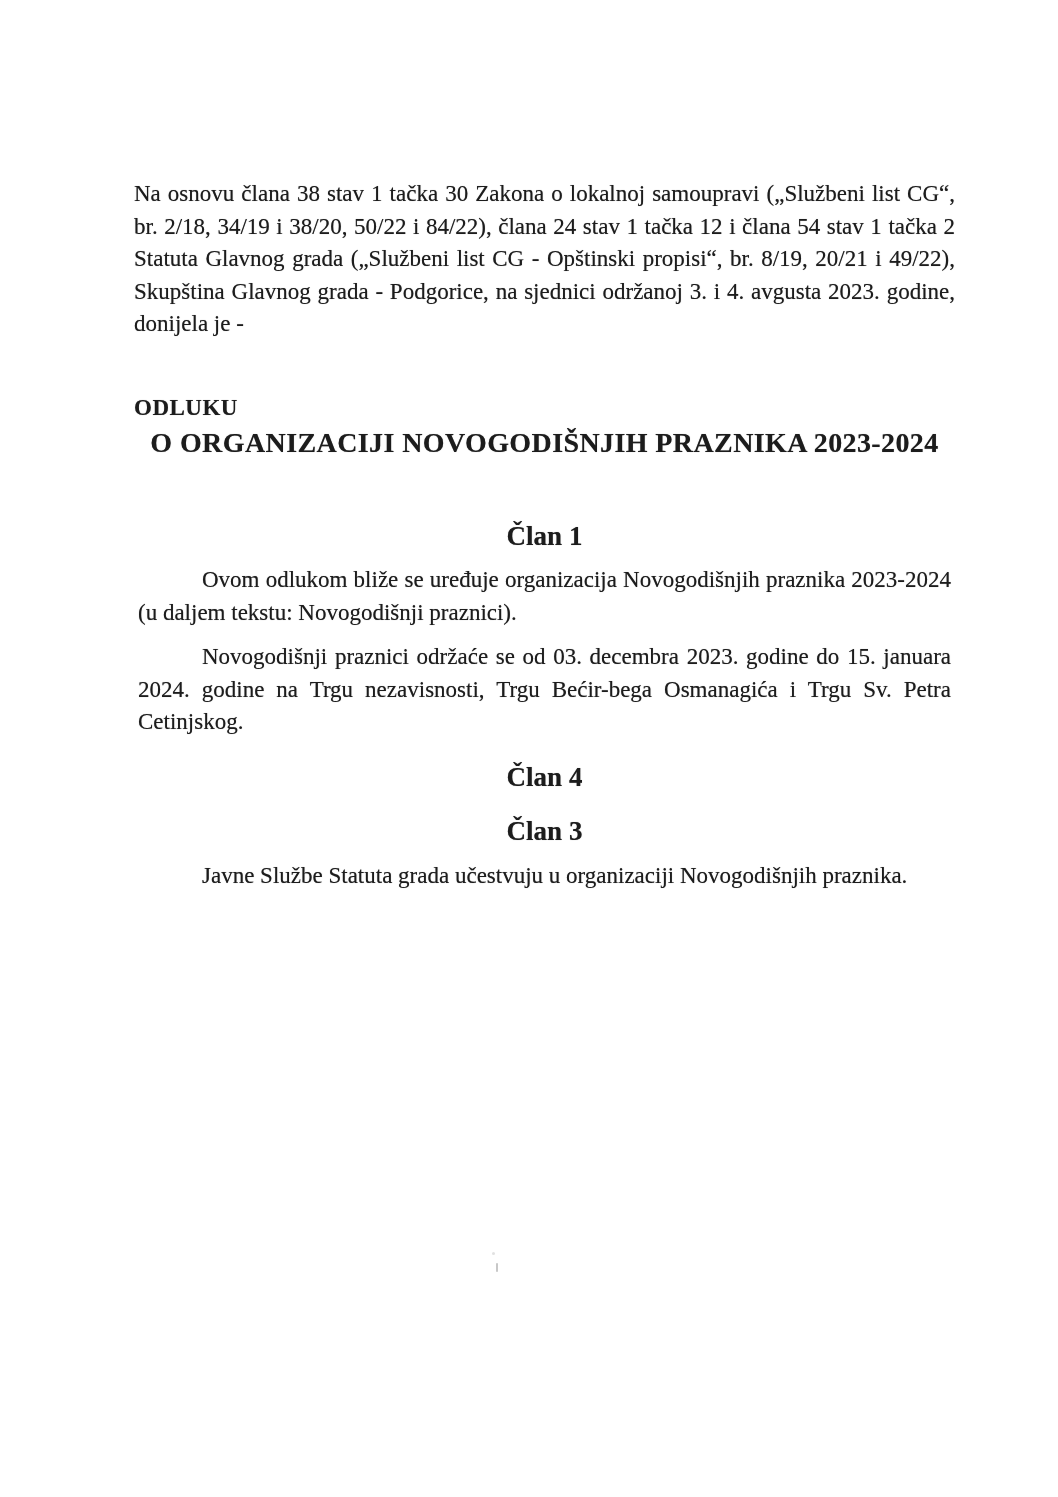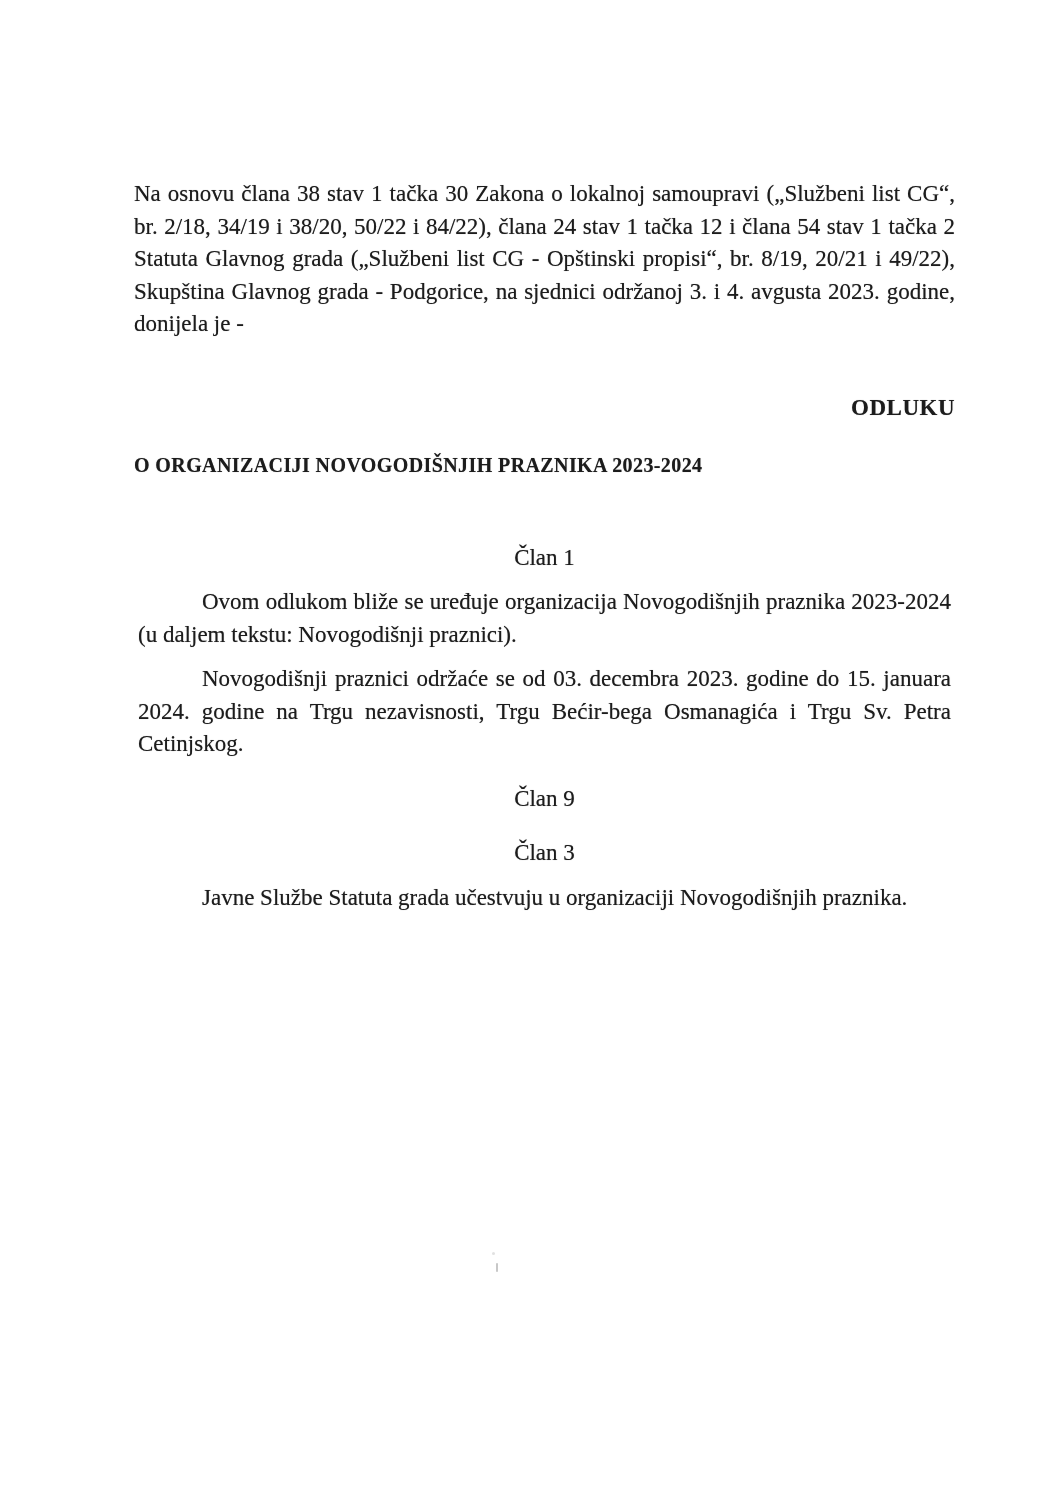--- a/index.html
+++ b/index.html
@@ -31,36 +31,36 @@
   }
   .para.indent {
     text-indent: 64px;
   }
   .intro {
     margin: 0 0 0 0;
     text-align: justify;
   }
   .heading-odluku {
     margin-top: 51px;
-    text-align: right;
+    text-align: left;
     font-weight: bold;
     font-size: 23px;
     letter-spacing: 0.5px;
   }
   .doc-title {
-    margin-top: 25px;
-    text-align: left;
+    margin-top: 3px;
+    text-align: center;
     font-weight: bold;
-    font-size: 20px;
+    font-size: 28px;
     letter-spacing: 0.4px;
   }
   .clan {
     text-align: center;
-    font-weight: normal;
-    font-size: 23px;
+    font-weight: bold;
+    font-size: 27px;
     margin-top: 22px;
   }
   .clan.first {
     margin-top: 60px;
   }
   .para.after-heading {
     margin-top: 12px;
   }
   .para.follow {
     margin-top: 12px;
@@ -96,21 +96,21 @@
 
     <div class="heading-odluku">ODLUKU</div>
 
     <div class="doc-title">O ORGANIZACIJI NOVOGODIŠNJIH PRAZNIKA 2023-2024</div>
 
     <div class="clan first">Član 1</div>
     <p class="para indent after-heading">Ovom odlukom bliže se uređuje organizacija Novogodišnjih praznika 2023-2024 (u daljem tekstu: Novogodišnji praznici).</p>
 
     <p class="para indent after-heading">Novogodišnji praznici održaće se od 03. decembra 2023. godine do 15. januara 2024. godine na Trgu nezavisnosti, Trgu Bećir-bega Osmanagića i Trgu Sv. Petra Cetinjskog.</p>
 
-    <div class="clan">Član 9</div>
+    <div class="clan">Član 4</div>
 
     <div class="clan">Član 3</div>
     <p class="para indent after-heading">Javne Službe Statuta grada učestvuju u organizaciji Novogodišnjih praznika.</p>
 
   </div>
 
   <div class="scan-speck speck-dot"></div>
   <div class="scan-speck speck-dash"></div>
 </div>
 

